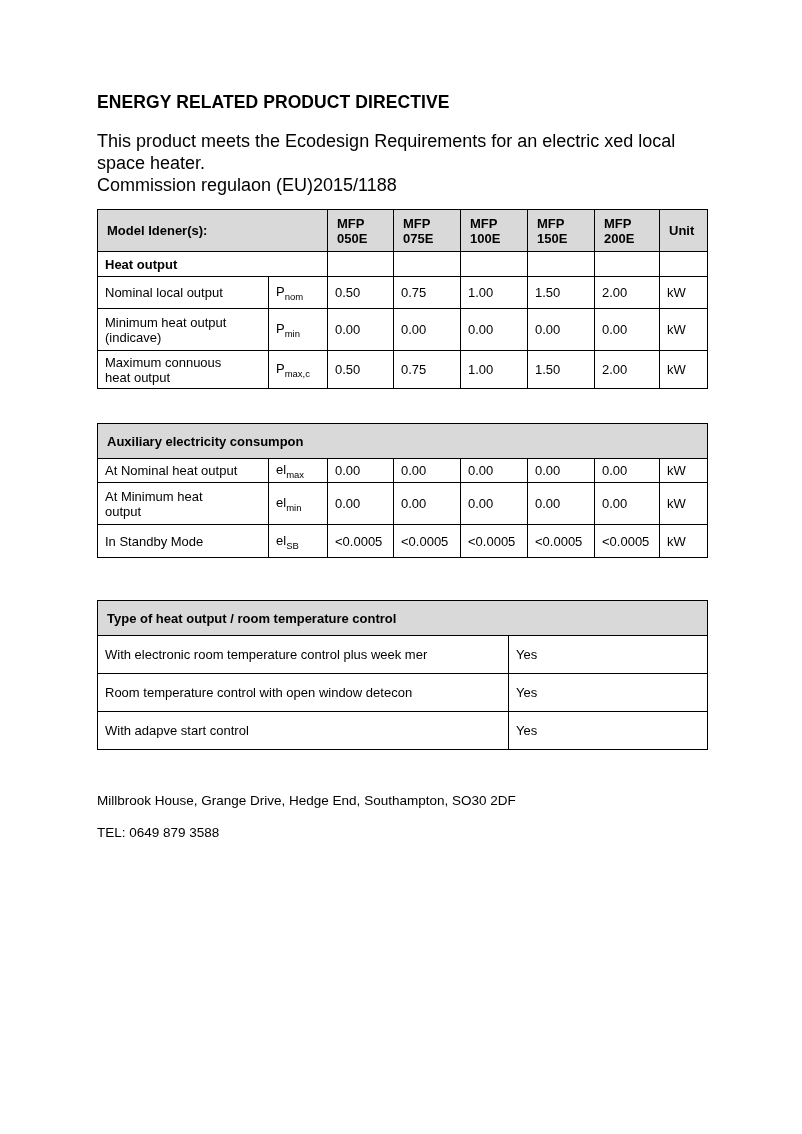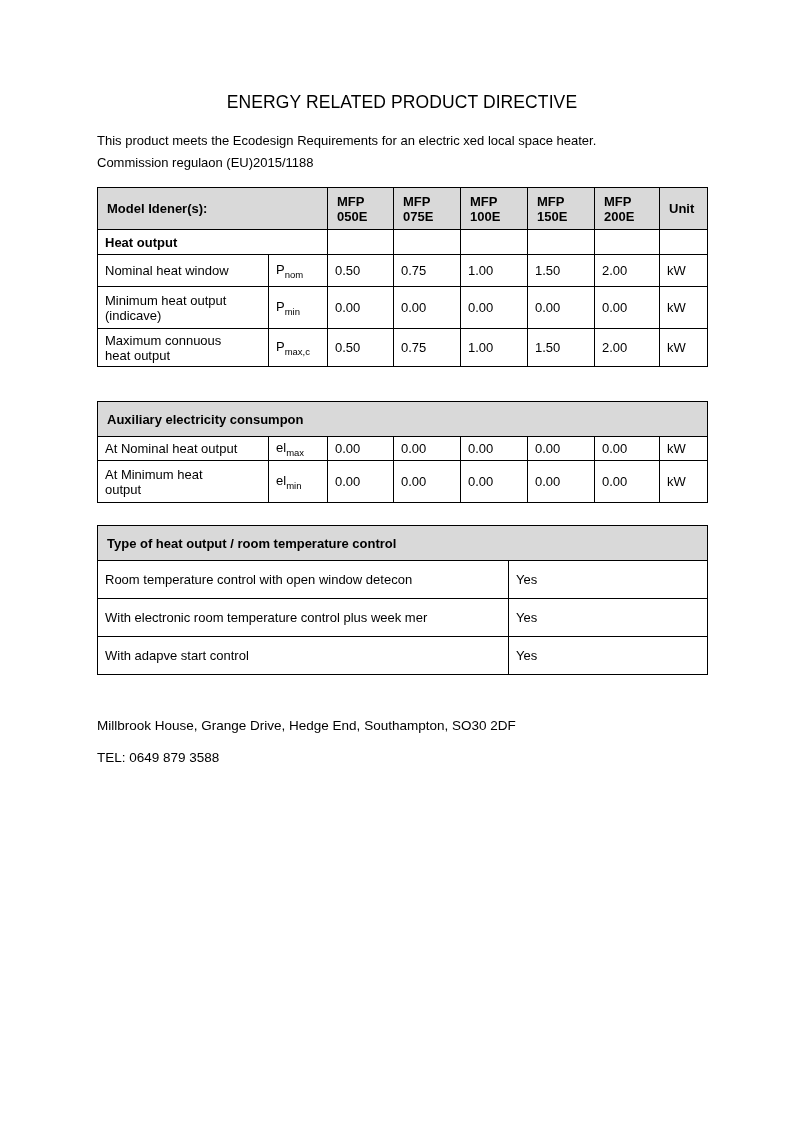--- a/index.html
+++ b/index.html
@@ -6,25 +6,24 @@
   body {
     width:802px; height:1134px;
     background:#ffffff;
     font-family:"Liberation Sans", sans-serif;
     color:#000000;
     overflow:hidden;
   }
   .page { padding:92px 95px 0 97px; }
 
   h1.doc-title {
-    font-size:17.5px; font-weight:normal; margin:0 0 17px 0;
+    font-size:17.5px; font-weight:bold; margin:0 0 17px 0;
     letter-spacing:0.1px;
-    text-align:center;
-  }
-  .intro { font-size:13px; line-height:22px; margin:0 0 13px 0; }
+  }
+  .intro { font-size:18px; line-height:22px; margin:0 0 13px 0; }
 
   table {
     border-collapse:collapse;
     width:610px;
     table-layout:fixed;
     border:1.5px solid #000;
   }
   td, th {
     border:1px solid #000;
     font-size:13px;
@@ -33,21 +32,21 @@
     vertical-align:middle;
     padding:3px 7px;
     overflow:hidden;
   }
   th { font-weight:bold; }
   .gray { background:#d9d9d9;padding-left:9px; }
   .lbl { white-space:pre-line; }
   sub.sym-sub { font-size:9.5px; line-height:1; }
 
   .t1 { margin-bottom:34px; }
-  .t2 { margin-bottom:22px;border-radius:26px; }
+  .t2 { margin-bottom:42px;border-radius:26px; }
   .t3 { margin-bottom:0;margin-top:12px; }
 
   .contact { margin-top:43px; }
   .contact p { font-size:13.5px; line-height:15px; margin:0 0 17px 0; }
   .contact .heading { font-weight:bold; }
 </style>
 </head>
 <body>
 
 <div class="page">
@@ -81,21 +80,21 @@
     <tr style="height:25px">
       <th colspan="2">Heat output</th>
       <td></td>
       <td></td>
       <td></td>
       <td></td>
       <td></td>
       <td></td>
     </tr>
     <tr style="height:32px">
-      <td class="lbl">Nominal heat window</td>
+      <td class="lbl">Nominal local output</td>
       <td><span>P</span><sub class="sym-sub">nom</sub></td>
       <td>0.50</td>
       <td>0.75</td>
       <td>1.00</td>
       <td>1.50</td>
       <td>2.00</td>
       <td>kW</td>
     </tr>
     <tr style="height:42px">
       <td class="lbl">Minimum heat output
@@ -151,38 +150,48 @@
       <td class="lbl">At Minimum heat
 output</td>
       <td><span>el</span><sub class="sym-sub">min</sub></td>
       <td>0.00</td>
       <td>0.00</td>
       <td>0.00</td>
       <td>0.00</td>
       <td>0.00</td>
       <td>kW</td>
     </tr>
+    <tr style="height:33px">
+      <td class="lbl">In Standby Mode</td>
+      <td><span>el</span><sub class="sym-sub">SB</sub></td>
+      <td>&lt;0.0005</td>
+      <td>&lt;0.0005</td>
+      <td>&lt;0.0005</td>
+      <td>&lt;0.0005</td>
+      <td>&lt;0.0005</td>
+      <td>kW</td>
+    </tr>
   </tbody>
     </table>
 
   <table class="t3">
     <colgroup>
       <col style="width:411px">
         <col style="width:199px">
     </colgroup>
     <tbody>
         <tr style="height:35px">
       <th class="gray" colspan="2">Type of heat output / room temperature control</th>
     </tr>
     <tr style="height:38px">
+      <td>With electronic room temperature control plus week mer</td>
+      <td>Yes</td>
+    </tr>
+    <tr style="height:38px">
       <td>Room temperature control with open window detecon</td>
-      <td>Yes</td>
-    </tr>
-    <tr style="height:38px">
-      <td>With electronic room temperature control plus week mer</td>
       <td>Yes</td>
     </tr>
     <tr style="height:38px">
       <td>With adapve start control</td>
       <td>Yes</td>
     </tr>
   </tbody>
     </table>
 
   <div class="contact">

